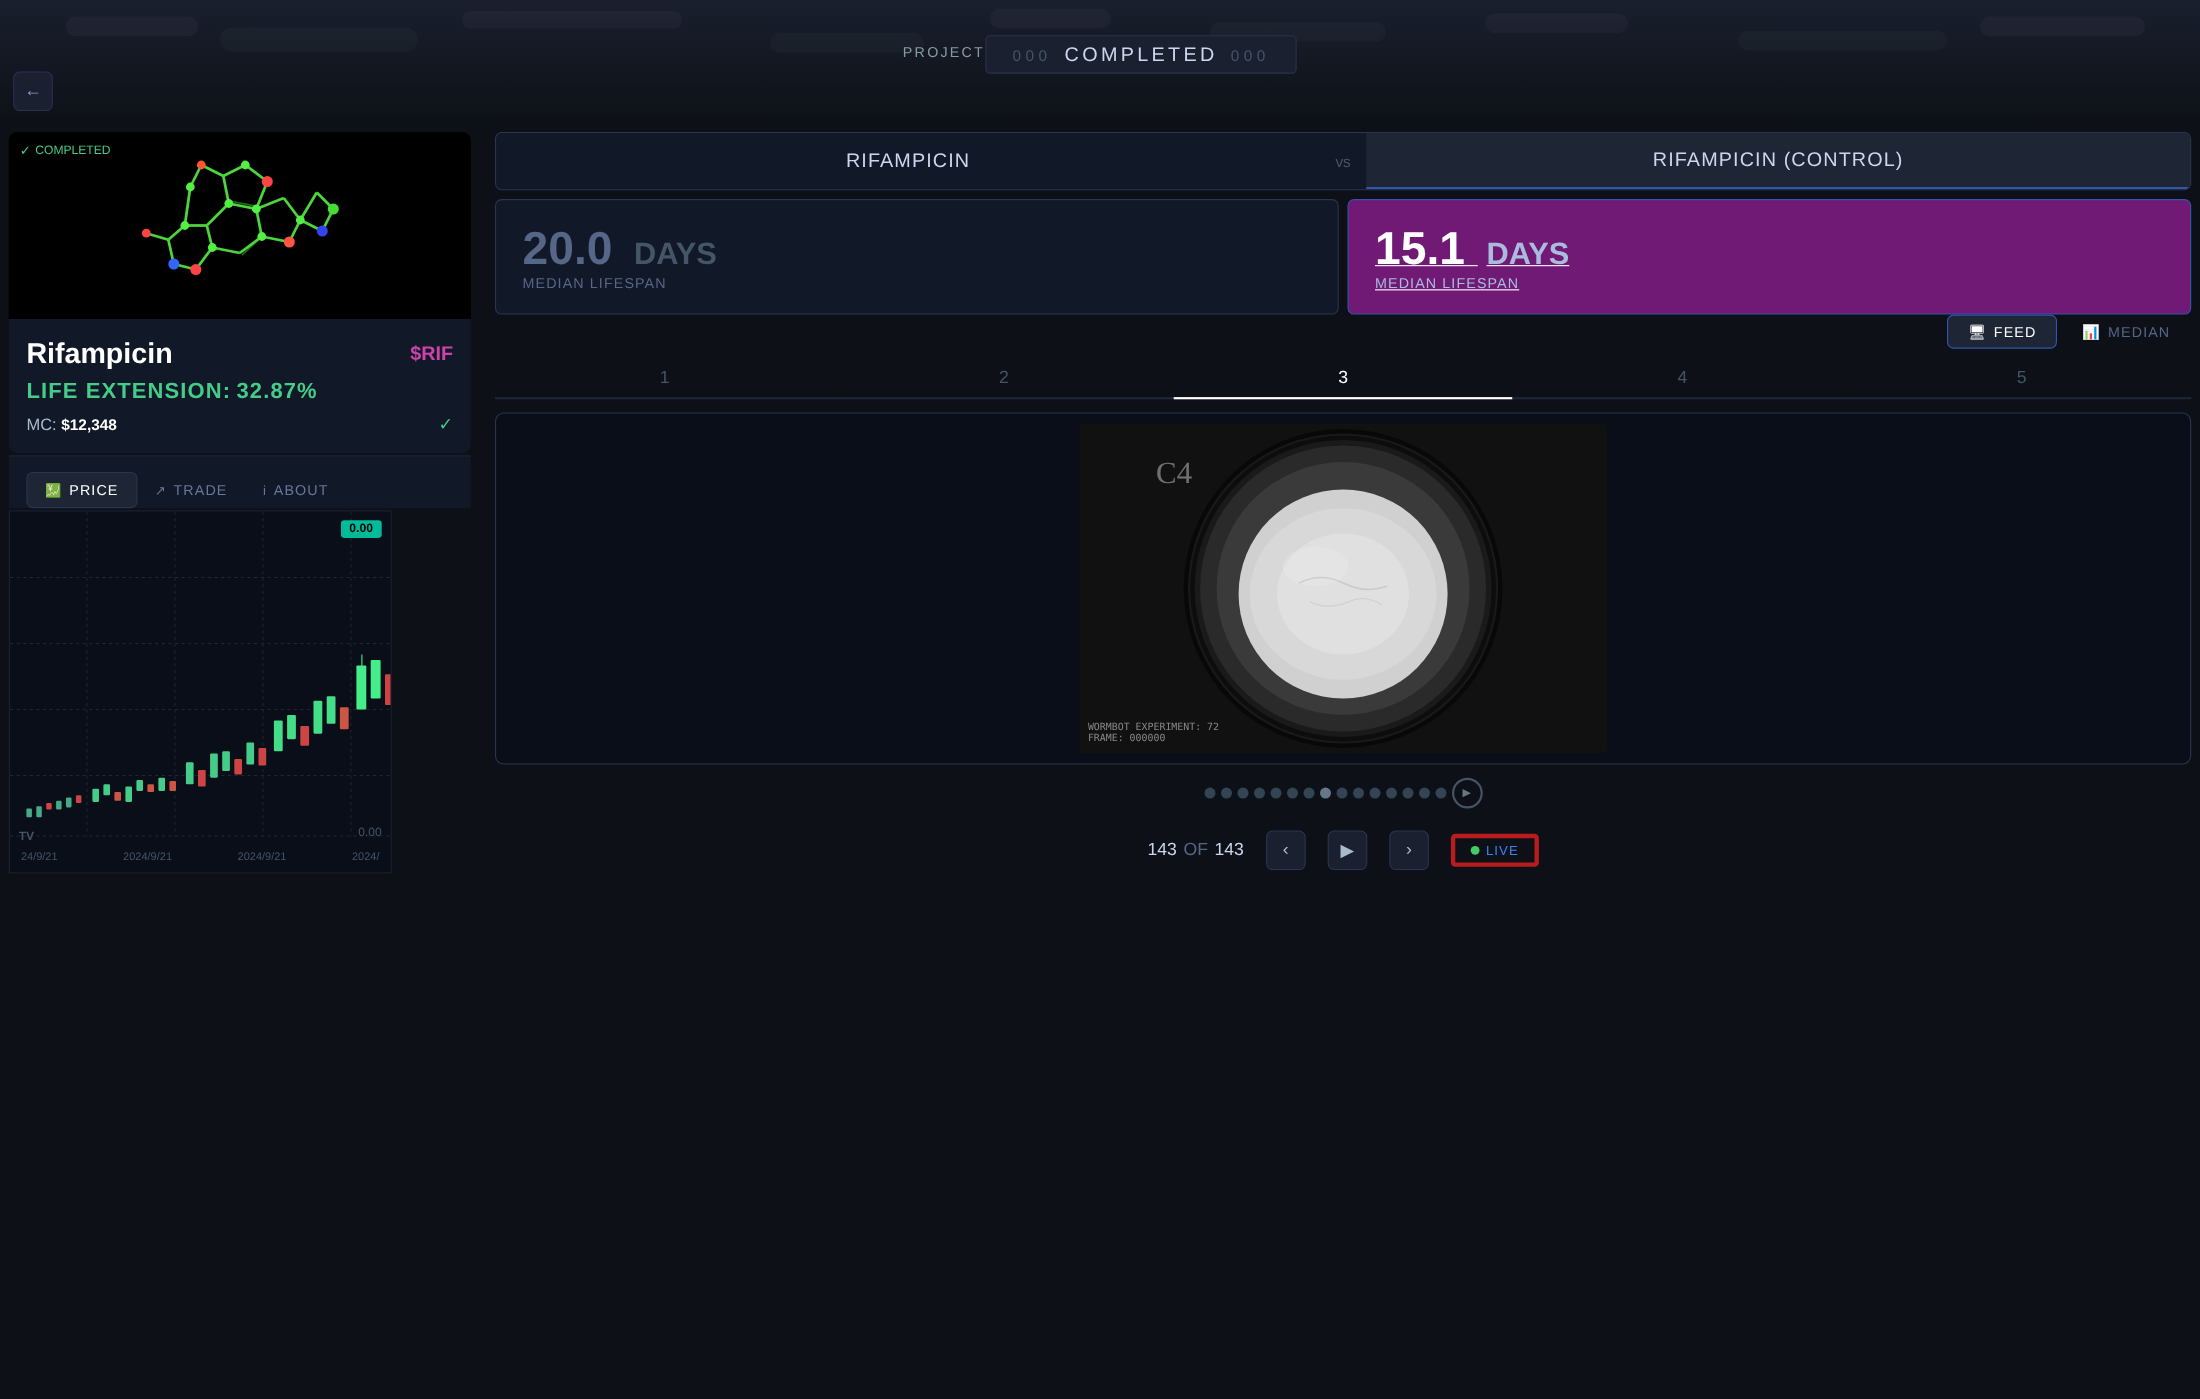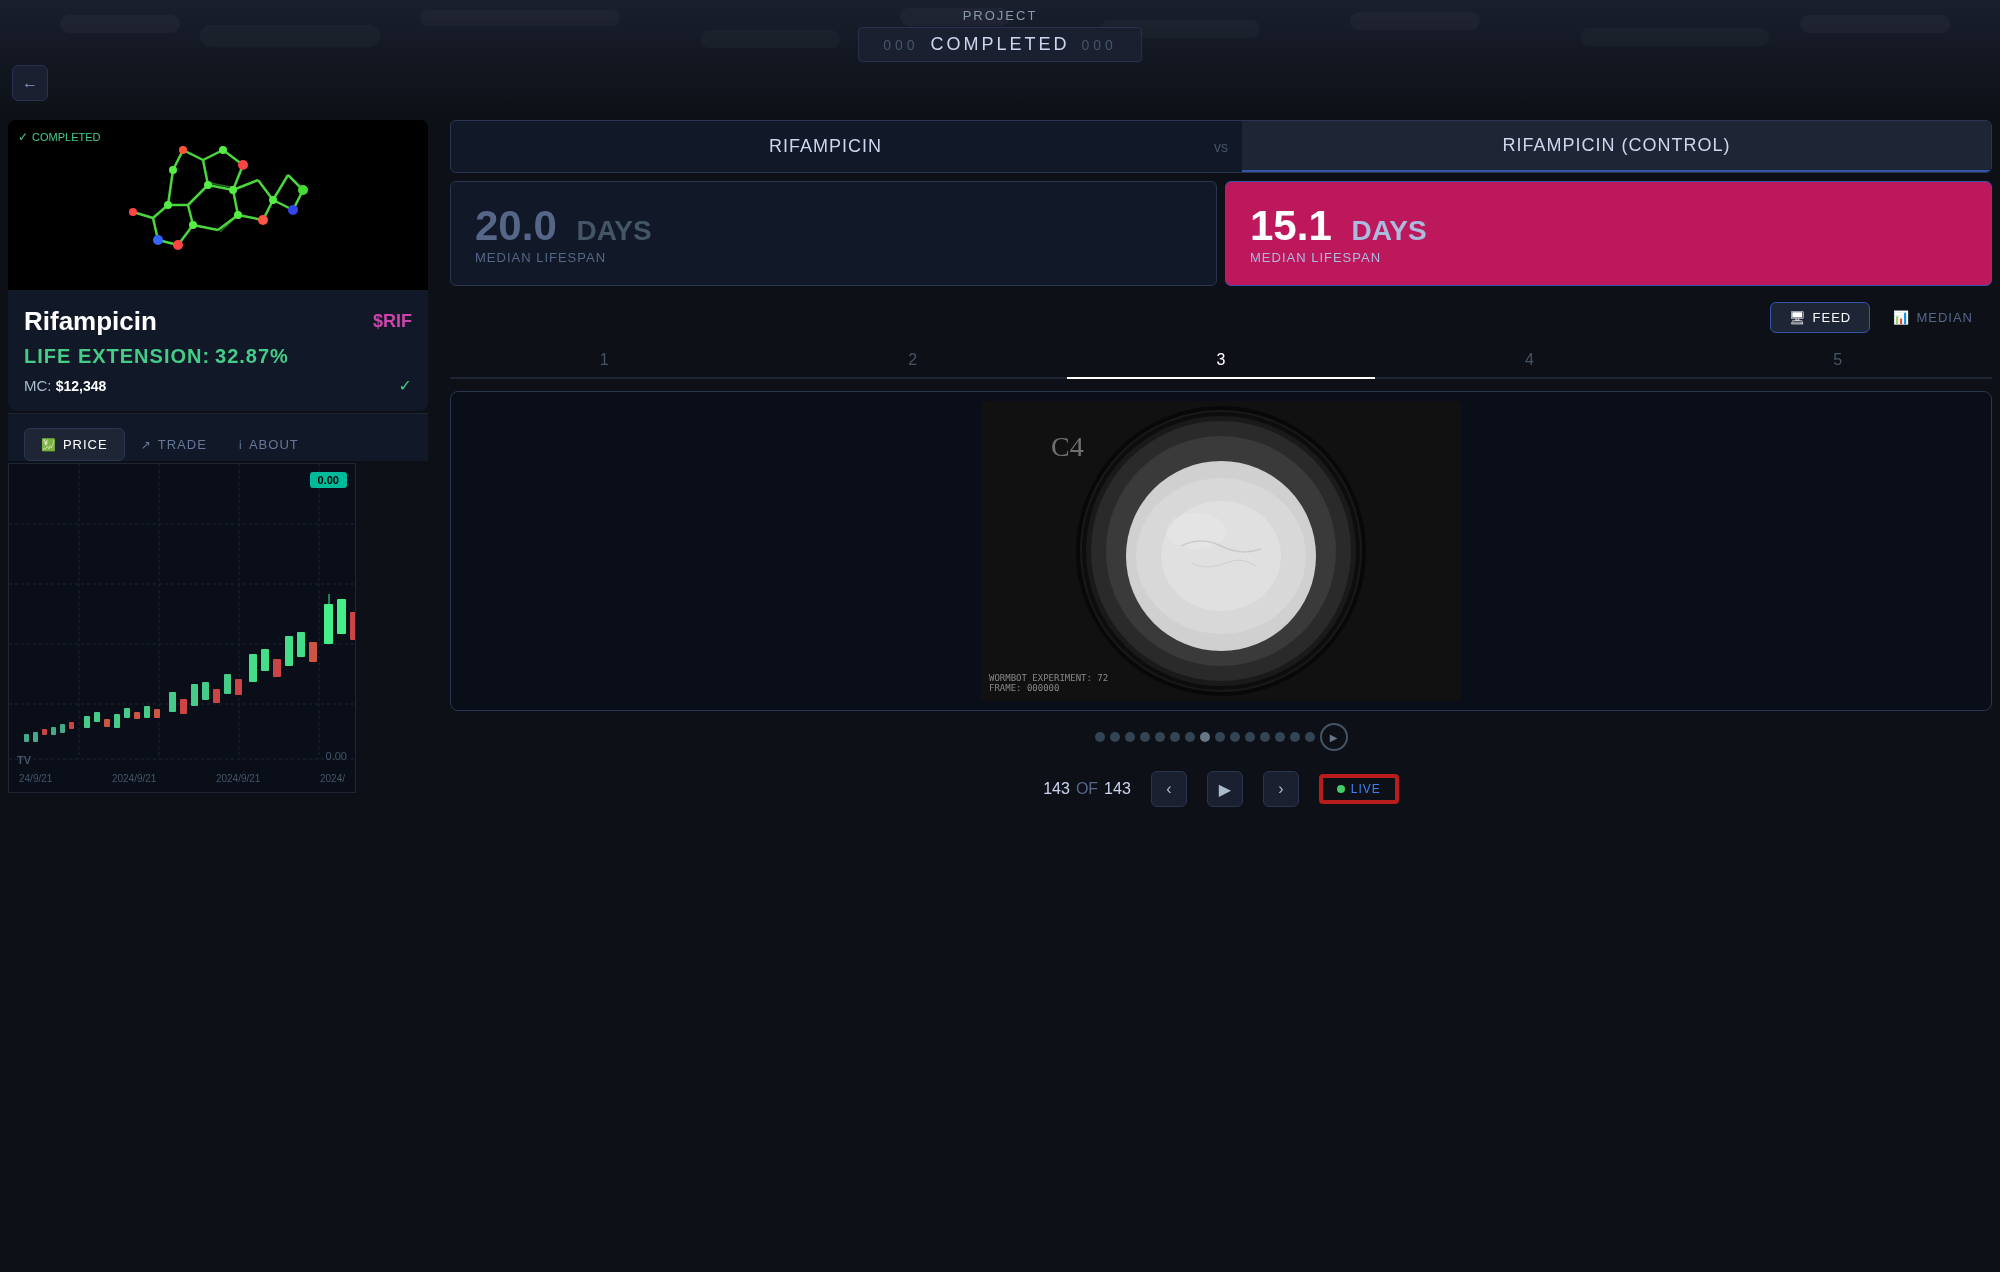--- a/index.html
+++ b/index.html
@@ -24,28 +24,28 @@
     .cloud {
       position: absolute;
       background: rgba(200,210,230,0.15);
       border-radius: 20px;
       height: 18px;
     }
 
     
     .project-header {
       position: absolute;
-      top: 0;
+      top: 12px;
       left: 50%;
       transform: translateX(-50%);
       display: flex;
-      flex-direction: column;
+      flex-direction: row;
       align-items: center;
       z-index: 10;
-      padding-top: 8px;
+      padding-top: 20px;
     }
     .project-label {
       font-size: 13px;
       color: #8899aa;
       letter-spacing: 2px;
       margin-bottom: 4px;
     }
     .completed-badge {
       background: #1a2030;
       border: 1px solid #2a3050;
@@ -275,35 +275,35 @@
     .vs-divider {
       padding: 0 14px;
       color: #445566;
       font-size: 14px;
     }
 
     
     .stats-row {
       display: flex;
       gap: 8px;
-      margin-bottom: 16px;
     }
     .stat-card {
       flex: 1;
       background: #111827;
       border: 1px solid #2a3550;
       border-radius: 6px;
       padding: 20px 24px;
       display: flex;
       align-items: center;
       gap: 16px;
     }
     .stat-card.highlighted {
-      background: #be185d;
+      background: #701a75;
       border-color: #3355aa;
+      text-decoration: underline;
     }
     .stat-days {
       font-size: 42px;
       font-weight: bold;
       color: #556688;
     }
     .stat-days.highlighted {
       color: #ffffff;
     }
     .stat-label {

